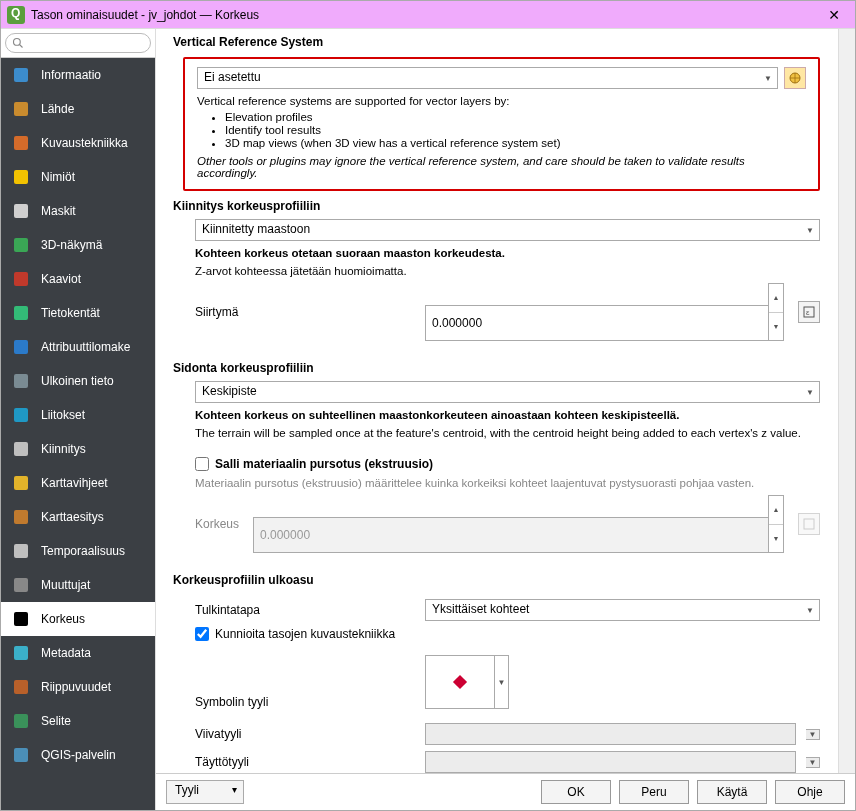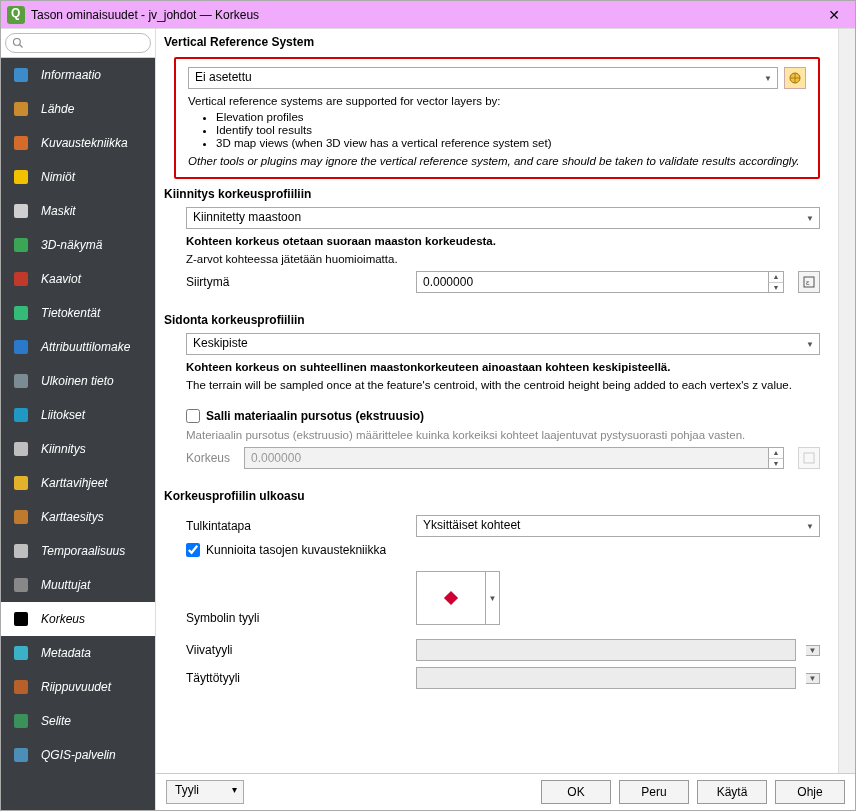--- a/index.html
+++ b/index.html
@@ -6,32 +6,32 @@
   body { font-family: "Segoe UI", Tahoma, sans-serif; font-size: 12px; color: #000; background: #fff; }
 
   .window { width: 856px; height: 811px; border: 1px solid #aaa; display: flex; flex-direction: column; position: relative;}
   .titlebar { height: 28px; background: #f0abfc; border-bottom: 1px solid #ddd; display: flex; align-items: center; padding: 0 6px; }
   .titlebar .app-icon { width: 18px; height: 18px; background: #5a9e3d; border-radius: 3px; margin-right: 6px; position: relative;}
   .titlebar .app-icon::after{content:"Q"; color:#fff; font-weight:bold; position:absolute; left:4px; top:0; font-size:12px;}
   .titlebar .title { flex: 1; font-size: 12px;}
   .titlebar .close { width: 30px; text-align: center; font-size: 14px; cursor:pointer;}
 
   .body { flex: 1; display: flex; overflow: hidden;}
-  .leftcol { width: 155px; background: #fff; display:flex; flex-direction:column; border-right:1px solid #ddd;font-style:italic;}
+  .leftcol { width: 155px; background: #fff; display:flex; flex-direction:column; border-right:1px solid #ddd;}
   .search-row { padding: 4px; border-bottom: 1px solid #ccc;}
   .search-row .search { width: 100%; display:flex; align-items:center; border:1px solid #bbb; border-radius:10px; padding:1px 6px; height:20px; color:#888;}
   .search-row .search svg{width:12px;height:12px; margin-right:4px;}
 
   .sidebar { flex:1; background: #3b3f44; color:#fff; overflow-y:auto; }
   .sidebar-item { display:flex; align-items:center; padding:7px 10px; gap:10px; cursor:pointer; font-size:12px;}
   .sidebar-item.active { background:#fff; color:#000; }
   .sidebar-item .sicon { width:20px; height:20px; display:flex; align-items:center; justify-content:center; }
 
   .main { flex:1; display:flex; flex-direction:column; overflow:hidden;}
-  .main-scroll { flex:1; overflow:auto; padding: 0 0 0 0;}
+  .main-scroll { flex:1; overflow:auto; padding: 0 0 0 9px;}
   .section-header { font-weight:bold; padding: 6px 8px 2px; font-size:12px;}
   .section-body { padding: 4px 18px 8px 30px; }
 
   .redbox { border: 2px solid #d40000; border-radius:2px; margin: 6px 18px 2px 18px; padding: 8px 12px 10px;}
   .select { width:100%; border:1px solid #aaa; background:#fff; height:22px; padding:2px 18px 2px 6px; font-size:12px; position:relative;}
   .select-wrap{position:relative;}
   .select-wrap::after{content:"▼"; font-size:8px; color:#555; position:absolute; right:6px; top:50%; transform:translateY(-50%); pointer-events:none;}
   .with-vrs { display:flex; gap:6px; align-items:stretch;}
   .with-vrs .select-wrap{flex:1;}
   .vrs-btn{ width:22px; border:1px solid #caa; background:#ffe7a3; display:flex; align-items:center; justify-content:center; cursor:pointer;}
@@ -39,21 +39,21 @@
   .bullets { margin: 4px 0 4px 28px; font-size:11.5px;}
   .bullets li{ list-style: disc; margin:1px 0;}
   .italic{ font-style: italic; font-size:11.5px; margin-top:6px;}
 
   .bold{font-weight:bold;}
   .desc{font-size:11.5px; margin:6px 0;}
 
   .field-row { display:flex; align-items:center; gap:10px; margin:6px 0;}
   .field-label { width: 220px; font-size:12px;}
   .spin { flex:1; display:flex;}
-  .spin input{ flex:1; border:1px solid #aaa; border-right:none; height:22px; padding:2px 6px; font-size:12px;}
+  .spin input{ flex:1; border:1px solid #aaa; border-right:none; height:36px; padding:2px 6px; font-size:12px;margin-top:22px;}
   .spin .arrows{ width:16px; border:1px solid #aaa; display:flex; flex-direction:column;}
   .spin .arrows div{flex:1; display:flex;align-items:center;justify-content:center; font-size:7px; color:#555; border-bottom:1px solid #ccc;}
   .spin .arrows div:last-child{border-bottom:none;}
   .expr-btn{ width:22px; height:22px; border:1px solid #aaa; background:#f4f4f4; margin-left:4px; display:flex;align-items:center;justify-content:center; cursor:pointer;}
 
   .checkbox-row{ display:flex; align-items:center; gap:6px; margin:4px 0 6px;}
   .checkbox-row input{width:14px;height:14px;}
   .muted{color:#888;}
   .disabled .spin input, .disabled .select, .disabled .expr-btn{ background:#f2f2f2; color:#999;}
 

